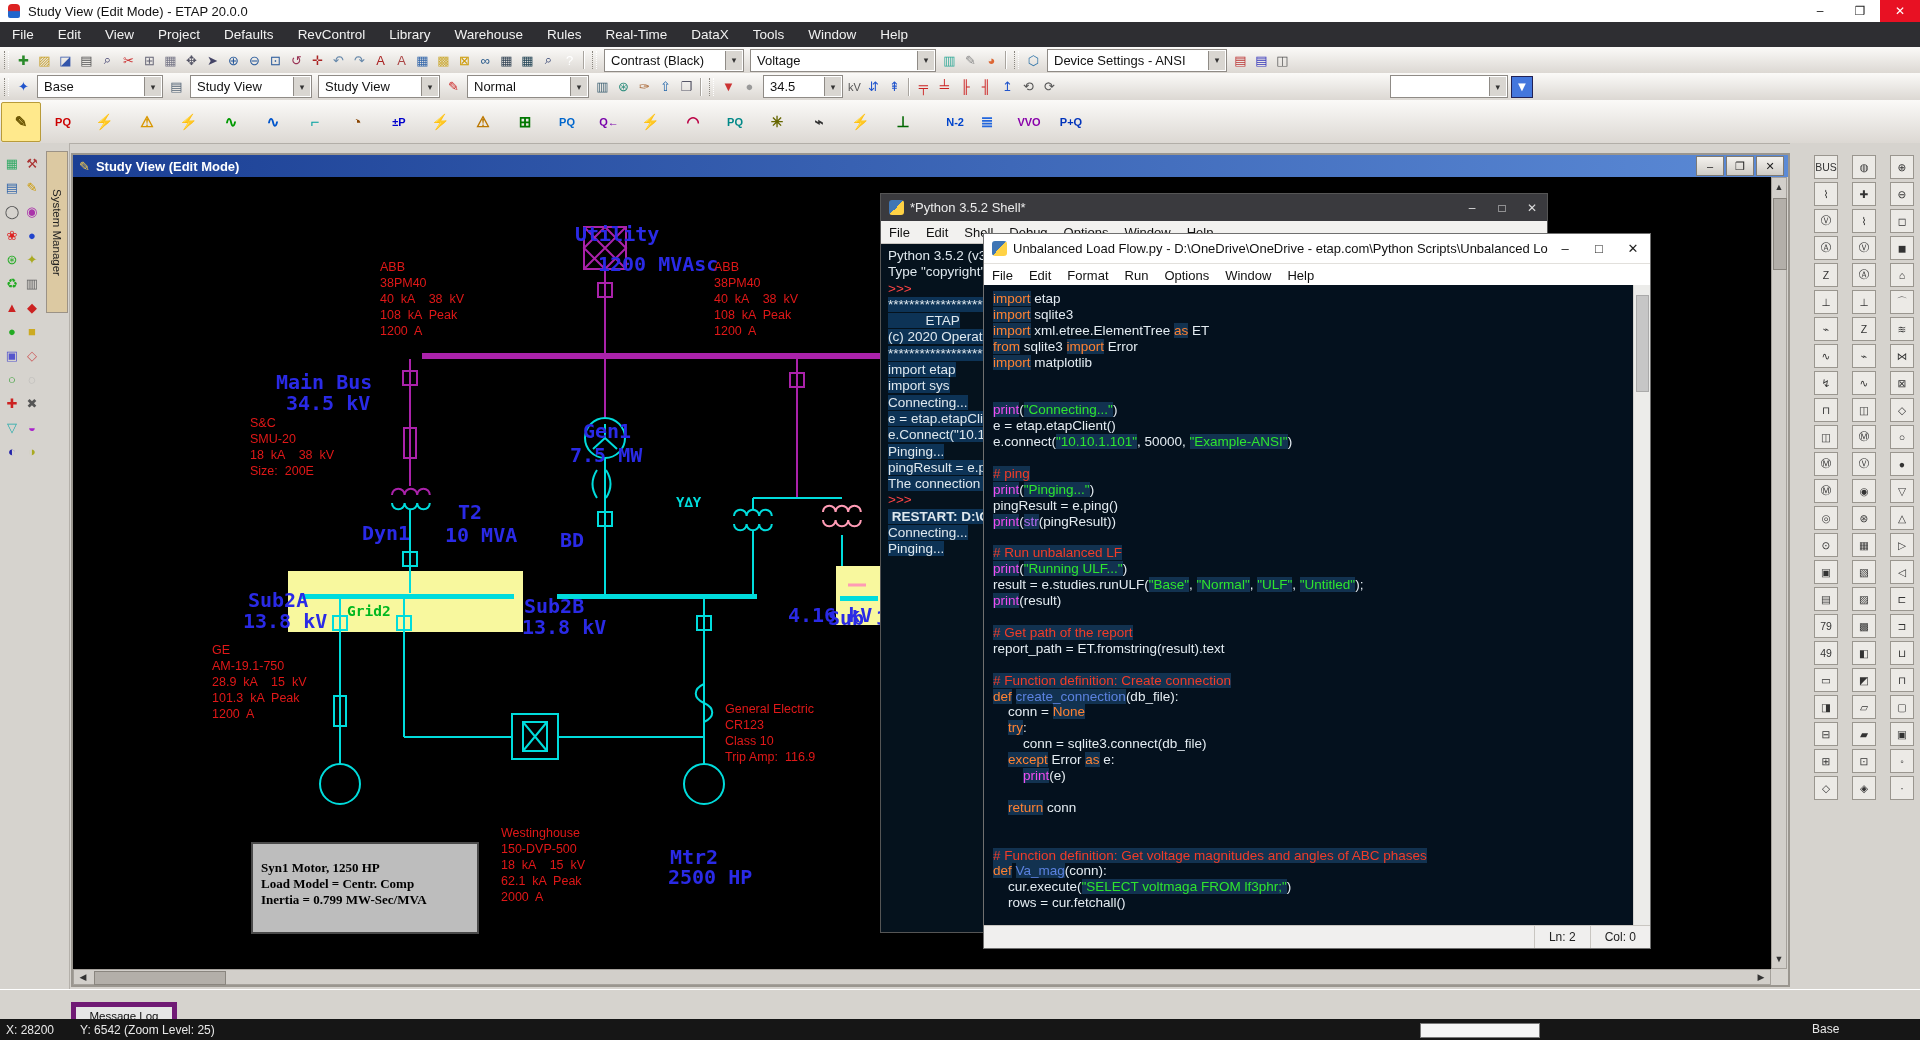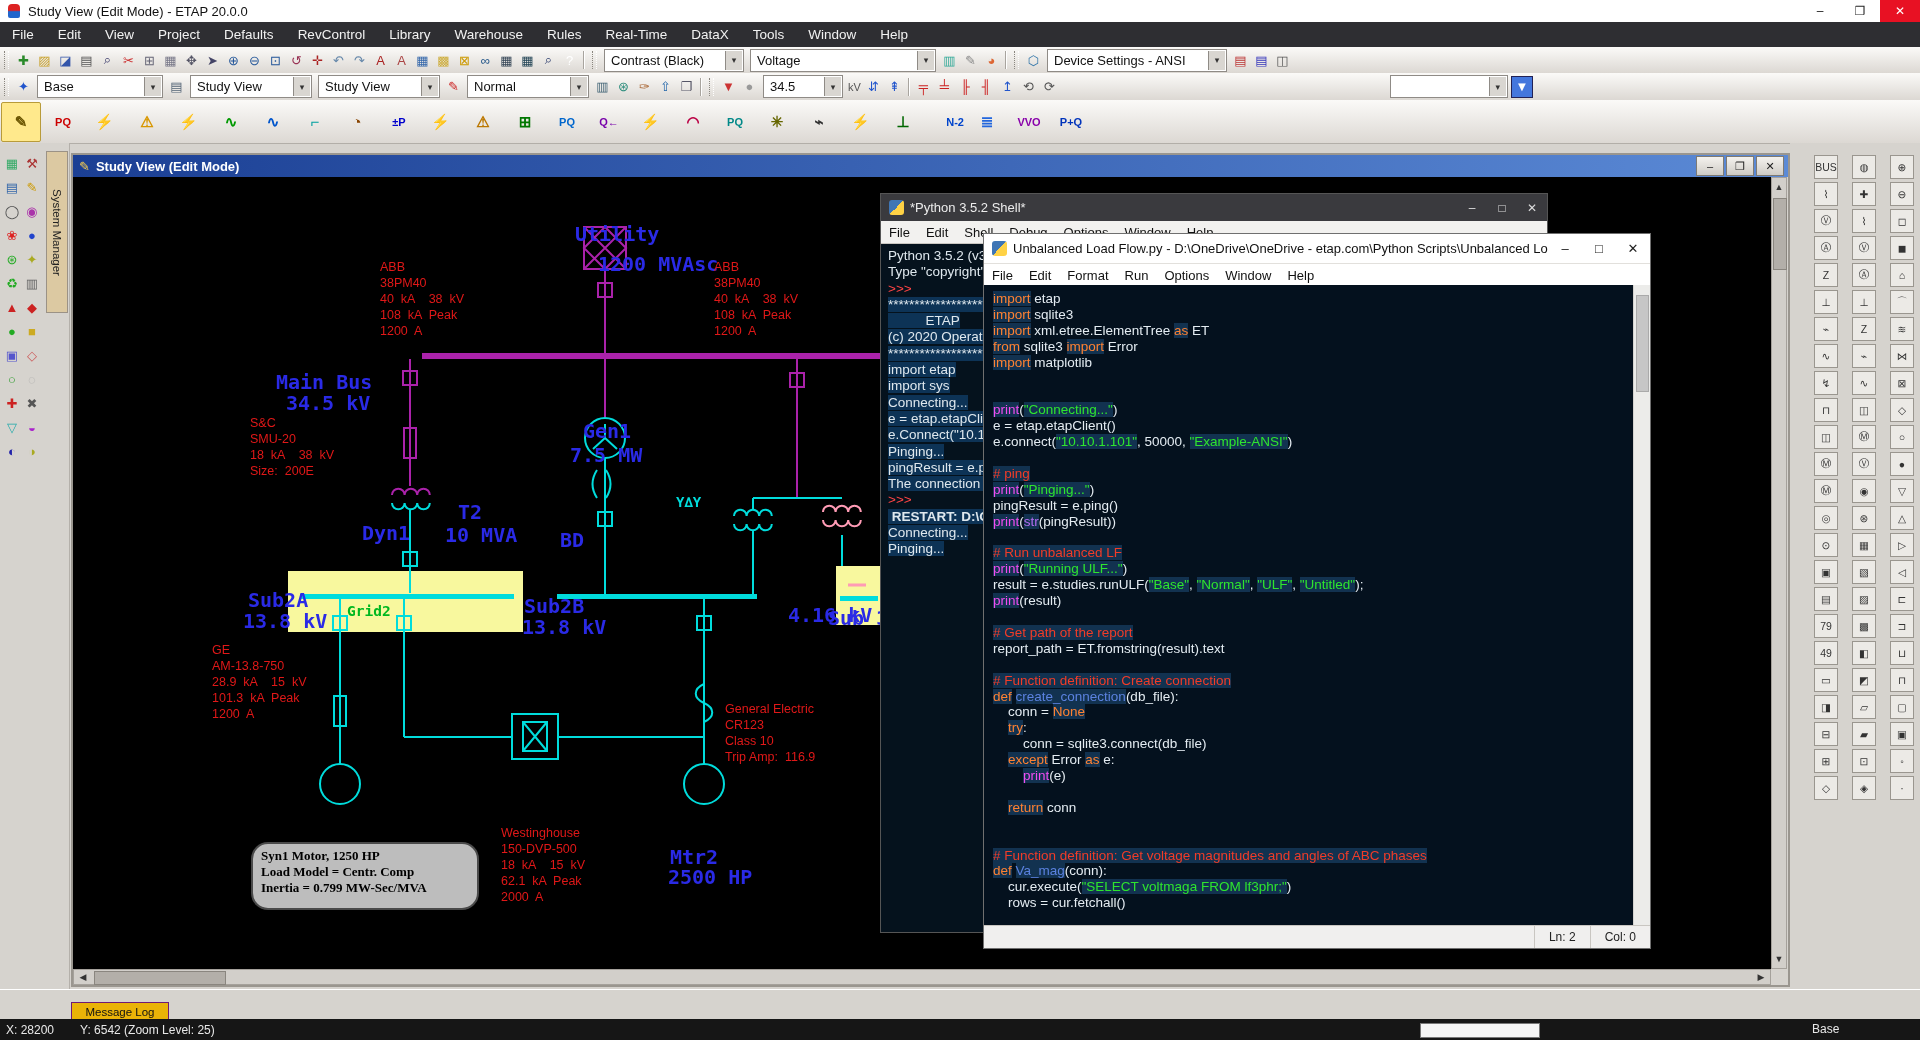--- a/index.html
+++ b/index.html
@@ -51,22 +51,22 @@
   .sbthumb{background:#b3afa9;border:1px solid #8a867f;position:absolute;}
   .sbarr{position:absolute;font-size:9px;color:#333;display:flex;align-items:center;justify-content:center;}
   
   .dlab{position:absolute;white-space:pre;z-index:3;}
   .dlab div{line-height:16px;}
   .dlab.red{color:#e01818;font-size:12.5px;}
   .dlab.blu{color:#2a2ae6;font-family:"DejaVu Sans Mono",monospace;font-weight:bold;font-size:20px;}
   .dlab.blu div{line-height:18px;}
   .dlab.grn{color:#00b820;font-family:"DejaVu Sans Mono",monospace;font-weight:bold;font-size:14.5px;}
   .dlab.cyn{color:#00dcdc;font-family:"DejaVu Sans Mono",monospace;font-weight:bold;font-size:14px;}
-  #infobox{left:251px;top:842px;width:208px;height:56px;background:#bdbdbd;border:2px solid #4a4a4a;border-radius:17px;
-     padding:4px 8px;z-index:3;font-family:"Liberation Serif",serif;font-weight:bold;font-size:13px;color:#000;}
+  #infobox{left:251px;top:842px;width:208px;height:56px;background:#bdbdbd;border:2px solid #4a4a4a;border-radius:0;
+     padding:16px 8px;z-index:3;font-family:"Liberation Serif",serif;font-weight:bold;font-size:13px;color:#000;}
   #infobox div{line-height:16px;}
   
   #shellwin{left:880px;top:193px;width:668px;height:740px;background:#05121d;border:1px solid #555;z-index:5;box-sizing:border-box;}
   #shelltitle{height:27px;background:#3a3a3e;display:flex;align-items:center;}
   #shelltitle .txt{color:#ececec;font-size:13px;margin-left:6px;}
   .pyicon{width:15px;height:15px;margin-left:8px;border-radius:3px;flex:0 0 auto;
      background:linear-gradient(135deg,#3f76b5 50%,#ffd245 50%);}
   .shbtn{width:30px;height:27px;display:flex;align-items:center;justify-content:center;color:#ddd;font-size:12px;}
   #shellmenu{height:22px;background:#f2f1ef;border-bottom:1px solid #c9c6c1;display:flex;align-items:center;}
   #shellmenu span{font-size:13px;color:#111;padding:0 8px;}
@@ -91,21 +91,21 @@
   .cl .cm{color:#f23c28;background:#123250;}
   .cl .pr{color:#f24df2;background:#123250;}
   .cl .bi{color:#b36bf0;background:#123250;}
   .cl .fn{color:#5b82e0;background:#123250;}
   #edscroll{position:absolute;right:0;top:51px;width:16px;bottom:22px;background:#ececea;border-left:1px solid #d5d3cf;}
   #edstatus{position:absolute;left:0;bottom:0;right:0;height:22px;background:#f0efee;border-top:1px solid #c9c6c1;
      display:flex;justify-content:flex-end;align-items:center;font-size:12px;color:#222;}
   #edstatus span{border-left:1px solid #c9c6c1;padding:0 14px;line-height:22px;}
   
   #msgstrip{left:0;top:989px;width:1920px;height:30px;background:#d6d3ce;border-top:1px solid #fff;}
-  #msgtab{position:absolute;left:71px;top:12px;width:96px;height:17px;background:#eab308;border:1px solid #701a75;
+  #msgtab{position:absolute;left:71px;top:12px;width:96px;height:17px;background:#e5e5e5;border:5px solid #701a75;
      font-size:11.5px;color:#111;display:flex;align-items:center;justify-content:center;}
   #statusbar{left:0;top:1019px;width:1920px;height:21px;background:#161616;display:flex;align-items:center;color:#e8e8e8;font-size:12px;}
   #statusbar .xy{margin-left:6px;margin-right:26px;}
   #sbbox{position:absolute;left:1420px;top:4px;width:118px;height:13px;background:#f5f5f5;border:1px solid #777;}
   #sbbase{position:absolute;left:1812px;top:0;line-height:21px;}
 </style>
 </head>
 <body>
 
 <div id="titlebar" class="abs">
@@ -601,21 +601,21 @@
     <div class="dlab blu" style="left: 522px; top: 570px;">
     <div><div>13.8 kV</div></div>
   </div>
     <div class="dlab blu" style="left: 828px; top: 561px;">
     <div><div>Sub 3</div></div>
   </div>
     <div class="dlab blu" style="left: 788px; top: 558px;">
     <div><div>4.16 kV</div></div>
   </div>
     <div class="dlab red" style="left: 212px; top: 614px;">
-    <div><div>GE</div><div>AM-13.8-750</div><div>28.9  kA    15  kV</div><div>101.3  kA  Peak</div><div>1200  A</div></div>
+    <div><div>GE</div><div>AM-19.1-750</div><div>28.9  kA    15  kV</div><div>101.3  kA  Peak</div><div>1200  A</div></div>
   </div>
     <div class="dlab red" style="left: 725px; top: 673px;">
     <div><div>General Electric</div><div>CR123</div><div>Class 10</div><div>Trip Amp:  116.9</div></div>
   </div>
     <div class="dlab blu" style="left: 319px; top: 794px;">
     <div><div>Syn1</div></div>
   </div>
     <div class="dlab blu" style="left: 303px; top: 814px;">
     <div><div>1250 HP</div></div>
   </div>

